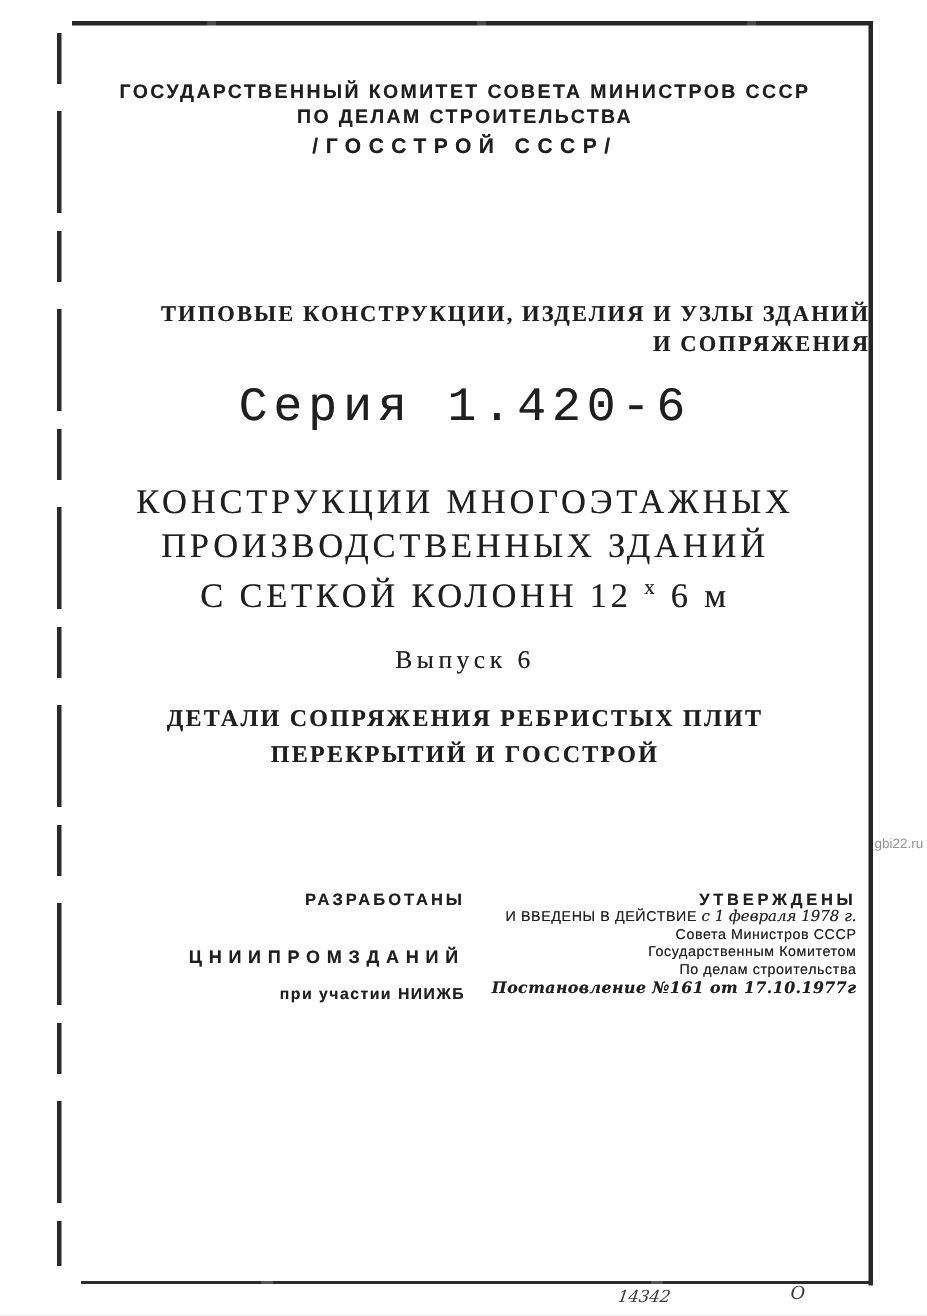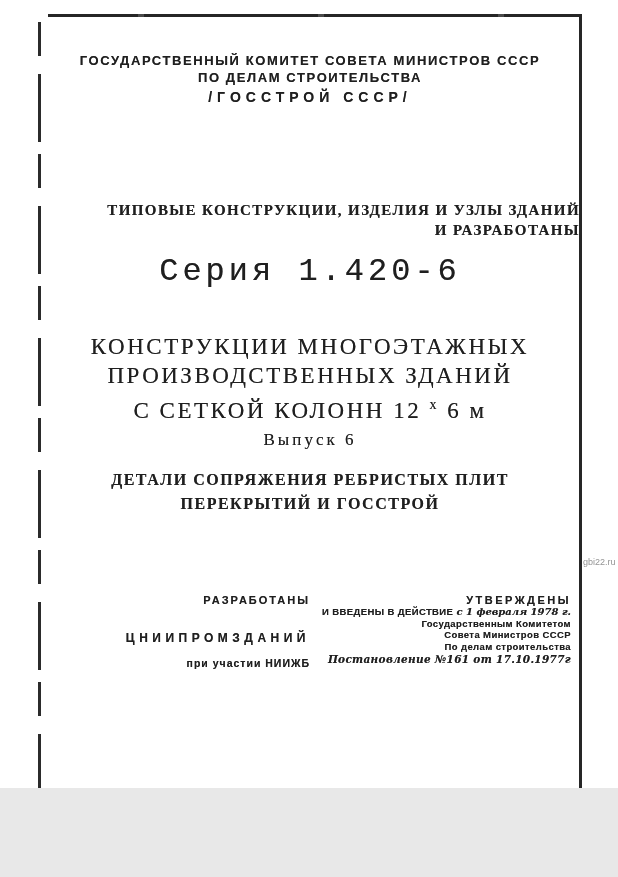--- a/index.html
+++ b/index.html
@@ -1,18 +1,18 @@
 <!DOCTYPE html>
 <html><head>
 <meta charset="utf-8">
 <style>
   html,body{margin:0;padding:0;background:#e8e8e8;}
   .page{
     position:relative;
-    width:618px;height:788px;
+    width:618px;height:877px;
     margin:0 auto;
     background:#ffffff;
     overflow:hidden;
     font-family:"Liberation Sans", sans-serif;
     color:#1f1f1f;
   }
   
   .top-border{
     position:absolute;left:48px;top:14px;width:534px;height:3px;
     background:repeating-linear-gradient(to right,#262626 0 90px,#4a4a4a 90px 96px,#262626 96px 180px);
@@ -44,21 +44,21 @@
   
   .issue{font-family:"Liberation Serif", serif;font-size:17px;letter-spacing:3px;}
   .details{font-family:"Liberation Serif", serif;font-weight:bold;font-size:16px;letter-spacing:1.5px;line-height:24px;}
   
   .developed{position:absolute;left:60px;top:594px;width:250px;text-align:right;}
   .dev1{font-size:11px;font-weight:bold;letter-spacing:2px;}
   .dev2{font-size:12px;font-weight:bold;letter-spacing:4.5px;margin-top:25px;}
   .dev3{font-size:10.5px;font-weight:bold;letter-spacing:1px;margin-top:12px;}
   .approved{position:absolute;left:315px;top:594px;width:256px;text-align:right;}
   .app1{font-size:11px;font-weight:bold;letter-spacing:2.5px;}
-  .app-line{font-size:9.5px;font-weight:bold;letter-spacing:.4px;line-height:11.5px;}
+  .app-line{font-size:9.5px;font-weight:normal;letter-spacing:.4px;line-height:11.5px;}
   .hand{font-family:"DejaVu Serif", serif;font-style:italic;font-size:10px;letter-spacing:0;}
   .app-last{font-family:"DejaVu Serif", serif;font-style:italic;font-weight:bold;font-size:10.5px;margin-top:1px;letter-spacing:.3px;}
   
   .watermark{position:absolute;left:583px;top:557px;font-size:9px;color:#949494;}
   
   .footer-code{position:absolute;left:412px;top:858px;font-family:"DejaVu Serif", serif;font-style:italic;font-size:11px;color:#3a3a3a;transform:skewX(-8deg);}
   .footer-mark{position:absolute;left:527px;top:855px;font-family:"DejaVu Serif", serif;font-style:italic;font-size:12px;color:#3a3a3a;}
   
   .ink{text-shadow:0 0 .4px rgba(0,0,0,.55);}
 </style>
@@ -73,48 +73,48 @@
   <div class="bottom-border"></div>
 
   <div class="cblock ink" style="top:52px;">
     <div class="hdr1">ГОСУДАРСТВЕННЫЙ КОМИТЕТ СОВЕТА МИНИСТРОВ СССР</div>
     <div class="hdr2">ПО ДЕЛАМ СТРОИТЕЛЬСТВА</div>
     <div class="hdr3">/ГОССТРОЙ СССР/</div>
   </div>
 
   <div class="cblock ink" style="top:200px;">
     <div class="typ">ТИПОВЫЕ КОНСТРУКЦИИ, ИЗДЕЛИЯ И УЗЛЫ ЗДАНИЙ</div>
-    <div class="typ">И РАЗРАБОТАНЫ</div>
+    <div class="typ">И СОПРЯЖЕНИЯ</div>
   </div>
 
   <div class="cblock ink series" style="top:253px;">Серия 1.420-6</div>
 
-  <div class="cblock ink maintitle" style="top:332px;">
+  <div class="cblock ink maintitle" style="top:320px;">
     <div>КОНСТРУКЦИИ МНОГОЭТАЖНЫХ</div>
     <div>ПРОИЗВОДСТВЕННЫХ ЗДАНИЙ</div>
     <div><span>С СЕТКОЙ КОЛОНН 12</span>&nbsp;<sup>х</sup>&nbsp;<span>6 м</span></div>
   </div>
 
   <div class="cblock ink issue" style="top:430px;">Выпуск 6</div>
   <div class="cblock ink details" style="top:468px;">
     <div>ДЕТАЛИ СОПРЯЖЕНИЯ РЕБРИСТЫХ ПЛИТ</div>
     <div>ПЕРЕКРЫТИЙ И ГОССТРОЙ</div>
   </div>
 
   <div class="developed ink">
     <div class="dev1">РАЗРАБОТАНЫ</div>
     <div class="dev2">ЦНИИПРОМЗДАНИЙ</div>
     <div class="dev3">при участии НИИЖБ</div>
   </div>
 
   <div class="approved ink">
     <div class="app1">УТВЕРЖДЕНЫ</div>
     <div class="app-line"><span>И ВВЕДЕНЫ В ДЕЙСТВИЕ</span> <span class="hand">с 1 февраля 1978 г.</span></div>
+    <div class="app-line">Совета Министров СССР</div>
     <div class="app-line">Государственным Комитетом</div>
-    <div class="app-line">Совета Министров СССР</div>
     <div class="app-line">По делам строительства</div>
     <div class="app-last">Постановление №161 от 17.10.1977г</div>
   </div>
 
   <div class="watermark">gbi22.ru</div>
 
   <div class="footer-code">14342</div>
   <div class="footer-mark">О</div>
 
 </div>

